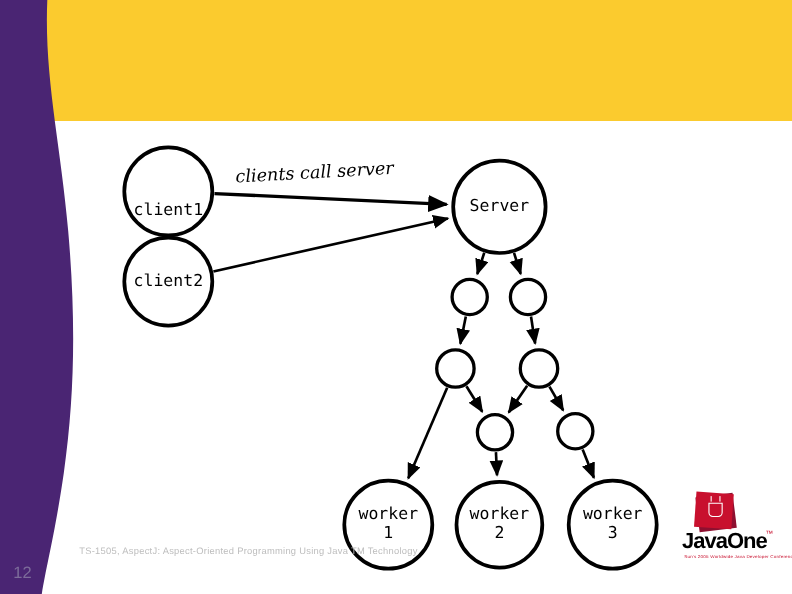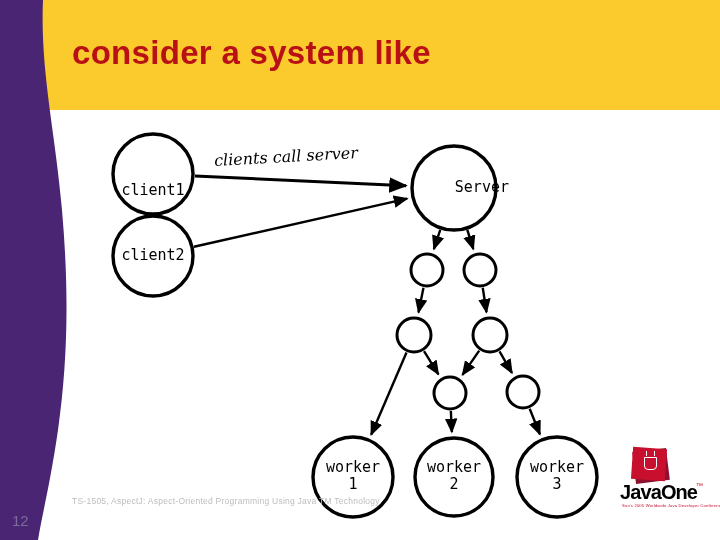--- a/index.html
+++ b/index.html
@@ -158,21 +158,20 @@
     transform: scaleY(0.9);
   }
 </style>
 </head>
 <body>
 
 <div id="slide">
 
   <div id="header-band"></div>
 
-  <div id="slide-title">consider a system like</div>
 
   <svg id="diagram" viewBox="0 0 720 540" xmlns="http://www.w3.org/2000/svg">
     <defs>
       <marker id="arrowhead" markerWidth="7" markerHeight="7" refX="5.6" refY="2.6" orient="auto" markerUnits="strokeWidth">
         <path d="M0,0 L6.2,2.6 L0,5.2 z" fill="#000000"></path>
       </marker>
     </defs>
     <g id="edge-layer">
         <line x1="194.95464361527877" y1="175.95137877280365" x2="406.05183586825285" y2="185.76985283108152" stroke="#000000" stroke-width="3" stroke-linecap="butt" marker-end="url(#arrowhead)"></line>
         <line x1="193.96757857248753" y1="246.74486597033504" x2="407.17991020287144" y2="198.5772960339028" stroke="#000000" stroke-width="2.4" stroke-linecap="butt" marker-end="url(#arrowhead)"></line>
@@ -199,21 +198,21 @@
         <circle cx="523" cy="392" r="16" fill="#ffffff" stroke="#000000" stroke-width="3"></circle>
         <circle cx="353" cy="477" r="40" fill="#ffffff" stroke="#000000" stroke-width="3.4"></circle>
         <circle cx="454" cy="477" r="39" fill="#ffffff" stroke="#000000" stroke-width="3.4"></circle>
         <circle cx="557" cy="477" r="40" fill="#ffffff" stroke="#000000" stroke-width="3.4"></circle>
       </g>
   </svg>
 
   <div id="label-layer">
       <div class="node-label" style="left: 98px; width: 110px; top: 182px;">client1</div>
       <div class="node-label" style="left: 98px; width: 110px; top: 246.5px;">client2</div>
-      <div class="node-label" style="left: 399px; width: 110px; top: 178.5px; text-align: right;">Server</div>
+      <div class="node-label" style="left: 399px; width: 110px; top: 178.5px;">Server</div>
       <div class="node-label" style="left: 298px; width: 110px; top: 459px;">worker
 1</div>
       <div class="node-label" style="left: 399px; width: 110px; top: 459px;">worker
 2</div>
       <div class="node-label" style="left: 502px; width: 110px; top: 459px;">worker
 3</div>
     </div>
 
   <div class="edge-label" id="edge-label" style="left:214px; top:147px;">clients call server</div>
 

